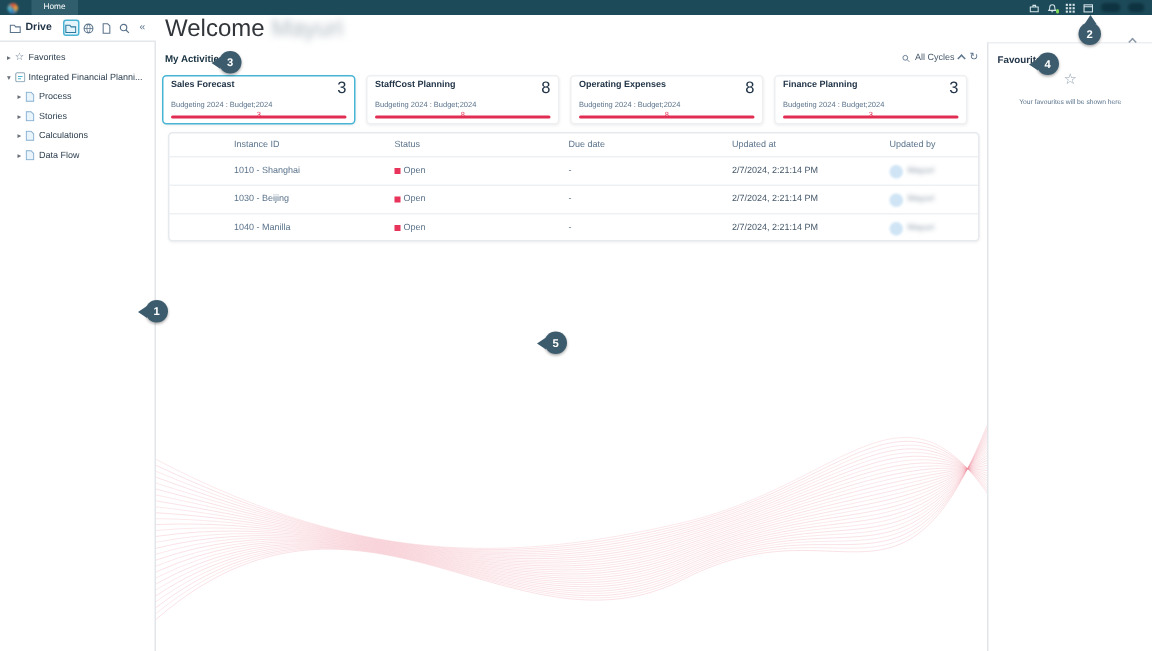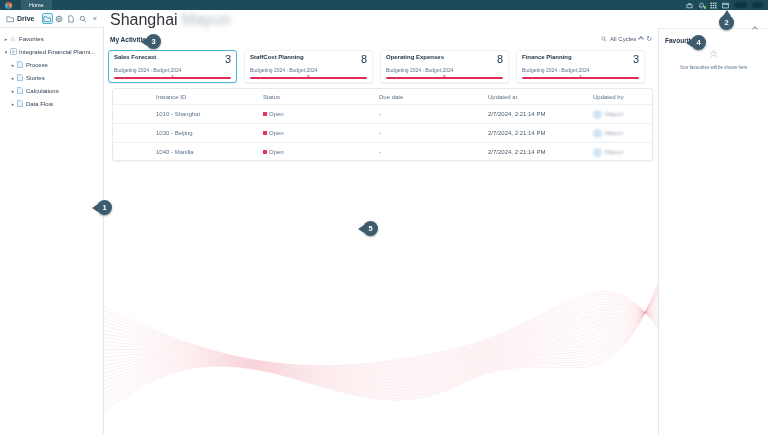--- a/index.html
+++ b/index.html
@@ -230,21 +230,21 @@
     <span class="tree-ico">
       <svg width="6" height="7" viewBox="0 0 6 7">
           <path d="M0.5 0.5h3.2l1.8 1.8v4.2H0.5z" fill="#eaf4fb" stroke="#85aed1" stroke-width="0.7"></path>
         </svg>
     </span>
     <span class="tree-label">Data Flow</span>
   </div>
 </div>
 
 <div class="welcome">
-  <span>Shanghai</span>
+  <span>Welcome</span>
   <span class="blur-name">Mayuri</span>
 </div>
 <span class="collapse-chevron"><span class="chev"></span></span>
 
 <div class="tab-activities">My Activities</div>
 
 <div class="cycles-ctl">
   <svg viewBox="0 0 9 9">
       <circle cx="3.8" cy="3.8" r="2.4" fill="none" stroke="#5b738b" stroke-width="0.9"></circle>
       <path d="M5.6 5.6L7.8 7.8" stroke="#5b738b" stroke-width="0.9"></path>

